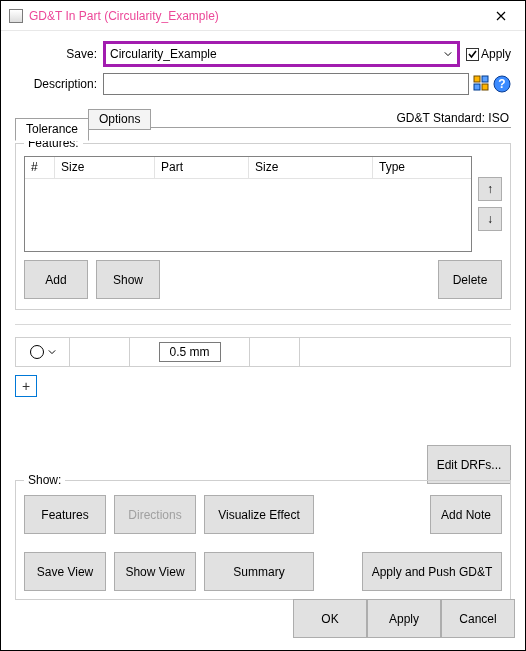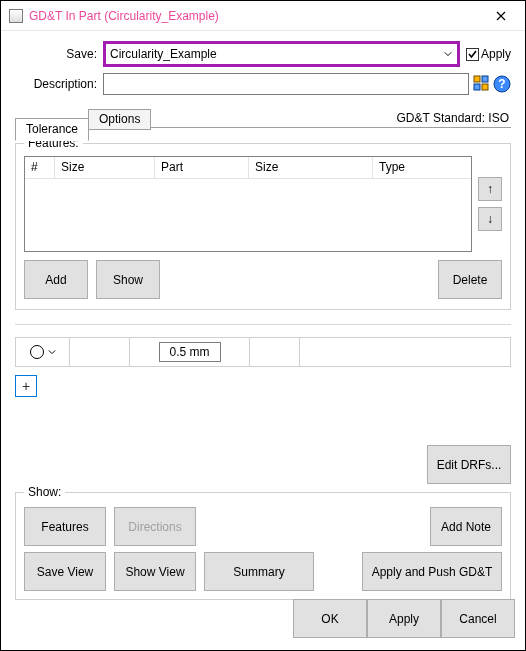--- a/index.html
+++ b/index.html
@@ -46,21 +46,21 @@
   .tolcell.sym { width:54px; gap:4px; padding:0 4px; }
   .tolcell.gap1 { width:60px; }
   .tolcell.val { width:120px; }
   .tolcell.gap2 { width:50px; }
   .tolcell.rest { flex:1; border-right:none; }
   .valbox { border:1px solid #7a7a7a; height:20px; width:62px; display:flex; align-items:center; justify-content:center; background:#fff;}
   .plusbtn { width:22px; height:22px; border:1px solid #0078d7; background:#fff; color:#333; display:flex; align-items:center; justify-content:center; margin-top:8px; font-size:14px; }
   .lower { position:absolute; left:14px; right:14px; bottom:50px; }
   fieldset.show { border:1px solid #cfcfcf; padding:8px; margin:0; }
   fieldset.show legend { padding:0 4px; }
-  .showgrid { display:flex; gap:8px; margin-bottom:6px; }
+  .showgrid { display:flex; gap:8px; margin-bottom:18px; }
   .footer { position:absolute; right:10px; bottom:12px; display:flex; }
   .footer .btn { min-width:74px; }
   .editdrf { position:absolute; right:14px; bottom:166px; }
   .circ { width:14px; height:14px; border:1.5px solid #000; border-radius:50%; }
   .dd-arrow svg { width:8px; height:8px; }
 </style>
 </head>
 <body>
 
 <div class="titlebar">
@@ -177,20 +177,21 @@
 <div class="editdrf">
   <div class="btn" style="min-width:84px">Edit DRFs...</div>
 </div>
 
 <div class="lower">
   <fieldset class="show">
     <legend>Show:</legend>
     <div class="showgrid">
       <div class="btn" style="min-width:82px">Features</div>
       <div class="btn disabled" style="min-width:82px">Directions</div>
+      <div class="btn" style="min-width:110px">Visualize Effect</div>
       <div style="flex:1"></div>
       <div class="btn" style="min-width:72px">Add Note</div>
     </div>
     <div class="showgrid" style="margin-bottom:0">
       <div class="btn" style="min-width:82px">Save View</div>
       <div class="btn" style="min-width:82px">Show View</div>
       <div class="btn" style="min-width:110px">Summary</div>
       <div style="flex:1"></div>
       <div class="btn" style="min-width:140px">Apply and Push GD&amp;T</div>
     </div>

